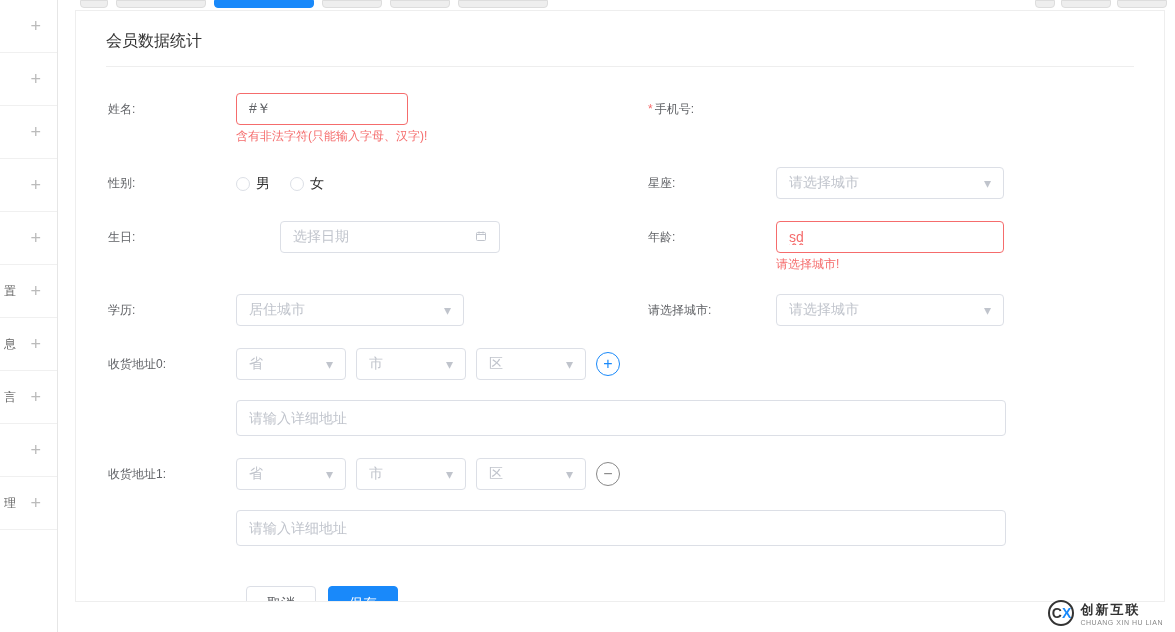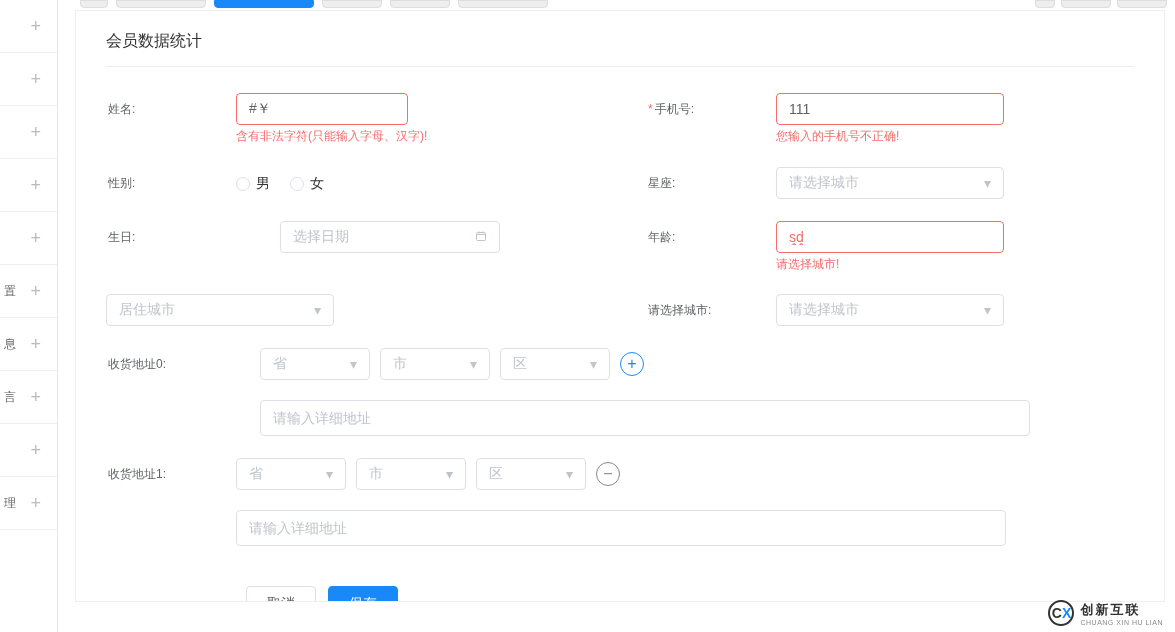--- a/index.html
+++ b/index.html
@@ -125,24 +125,20 @@
   <div class="form-row">
     <div class="form-col left">
       <div class="field-label">姓名:</div>
       <div class="field-body">
         <input class="input error has-text" value="#￥" style="">
         <div class="error-msg">含有非法字符(只能输入字母、汉字)!</div>
       </div>
     </div>
     <div class="form-col right">
       <div class="field-label"><span class="req">*</span><span>手机号:</span></div>
-      <div class="field-body">
-        <input class="input wide error has-text" value="111" style="">
-        <div class="error-msg">您输入的手机号不正确!</div>
-      </div>
     </div>
   </div>
 
   <div class="form-row">
     <div class="form-col left">
       <div class="field-label">性别:</div>
       <div class="field-body">
         <div class="radios">
           <label class="radio">
               <span class="radio-circle"></span>
@@ -187,40 +183,41 @@
       <div class="field-label">年龄:</div>
       <div class="field-body">
         <input class="input wide error has-text" style="color: rgb(245, 108, 108); text-decoration: underline wavy rgb(245, 108, 108);" value="sd">
         <div class="error-msg">请选择城市!</div>
       </div>
     </div>
   </div>
 
   <div class="form-row">
     <div class="form-col left">
+      <div class="field-label">学历:</div>
       <div class="field-body">
         <div class="select">
           <span>居住城市</span>
           <span class="chevron">▾</span>
         </div>
       </div>
     </div>
     <div class="form-col right">
       <div class="field-label">请选择城市:</div>
       <div class="field-body">
         <div class="select">
           <span>请选择城市</span>
           <span class="chevron">▾</span>
         </div>
       </div>
     </div>
   </div>
 
   <div class="form-row" style="margin-bottom:0;">
-    <div class="form-col" style="width:100%;gap:24px;">
+    <div class="form-col" style="width:100%;">
       <div class="field-label">收货地址0:</div>
       <div class="field-body">
         <div class="address-row">
           <div class="select small">
               <span>省</span>
               <span class="chevron">▾</span>
             </div>
           <div class="select small">
               <span>市</span>
               <span class="chevron">▾</span>

